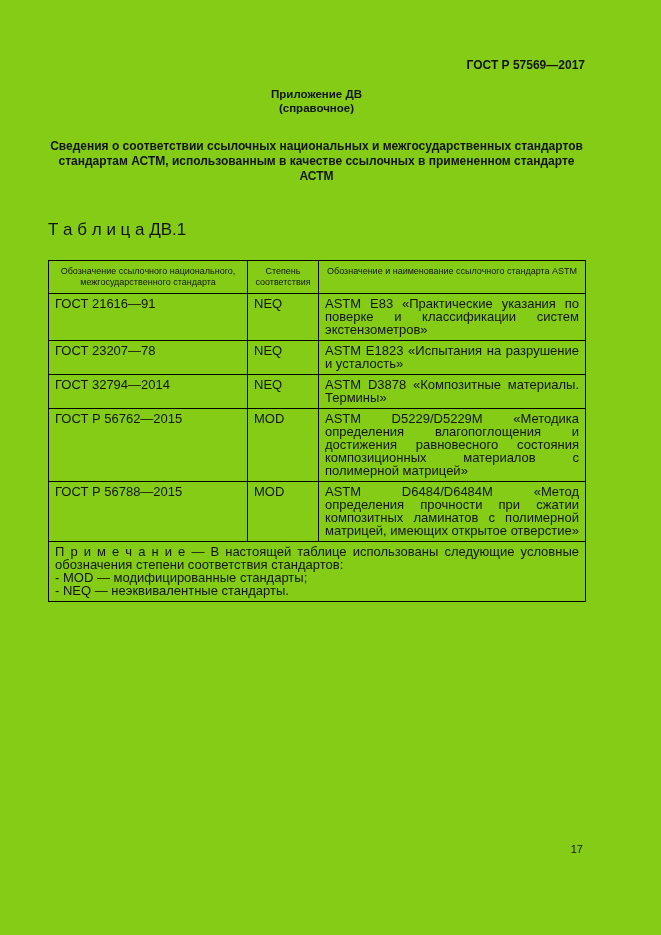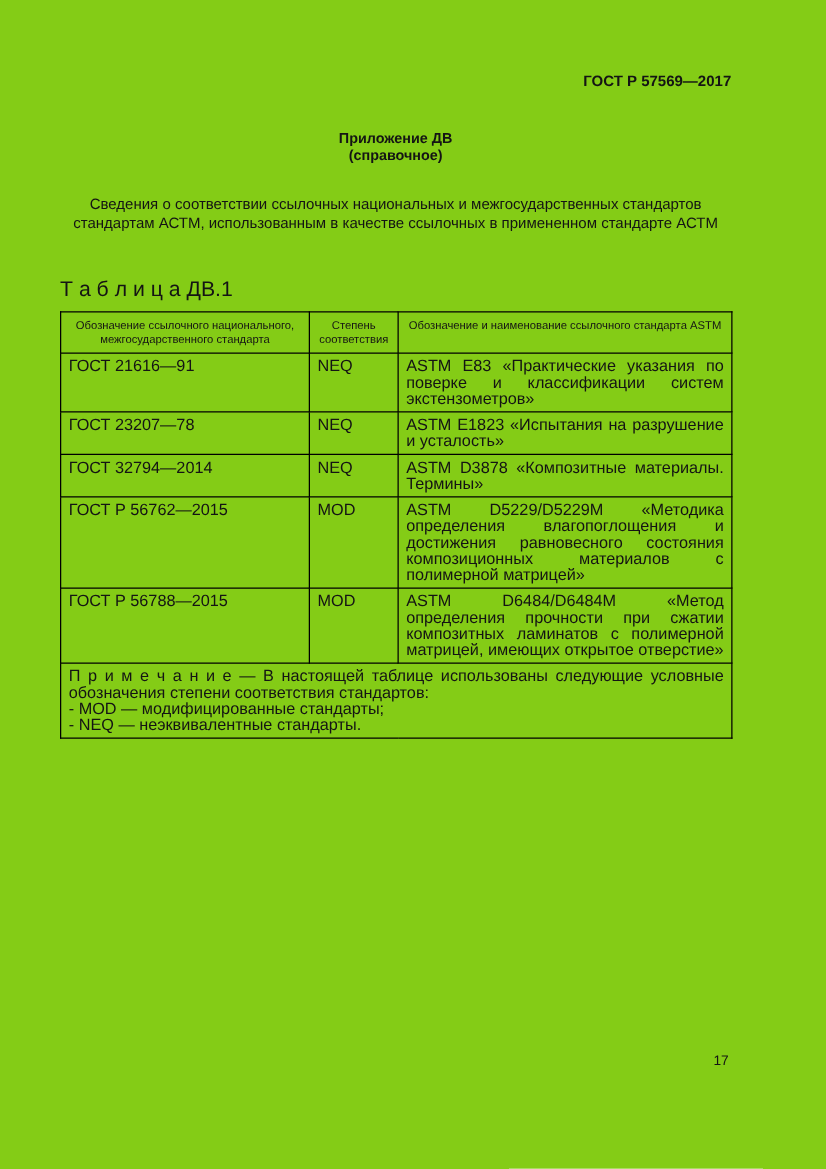--- a/index.html
+++ b/index.html
@@ -23,39 +23,39 @@
     top: 0;
     width: 537px;
   }
   .doc-code {
     margin-top: 58px;
     text-align: right;
     font-weight: bold;
     font-size: 12px;
   }
   .appendix-block {
-    margin-top: 32px;
+    margin-top: 15px;
     text-align: center;
     font-weight: bold;
     font-size: 11.5px;
     line-height: 14px;
   }
   .main-title {
     margin-top: 24px;
     text-align: center;
-    font-weight: normal;
+    font-weight: bold;
     font-size: 12px;
     line-height: 15px;
   }
   .table-caption {
     margin-top: 36px;
     font-size: 17px;
   }
   table.corr-table {
-    margin-top: 7px;
+    margin-top: 20px;
     width: 537px;
     border-collapse: collapse;
     table-layout: fixed;
   }
   table.corr-table th,
   table.corr-table td {
     border: 1px solid #000;
     vertical-align: top;
   }
   table.corr-table th {

